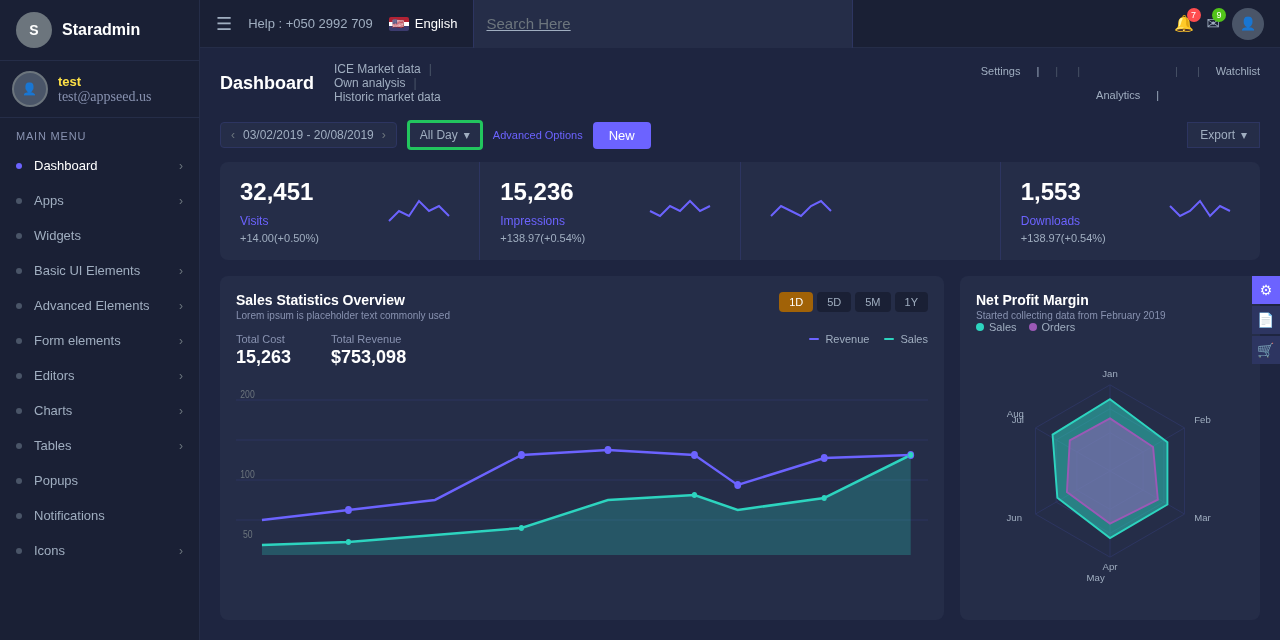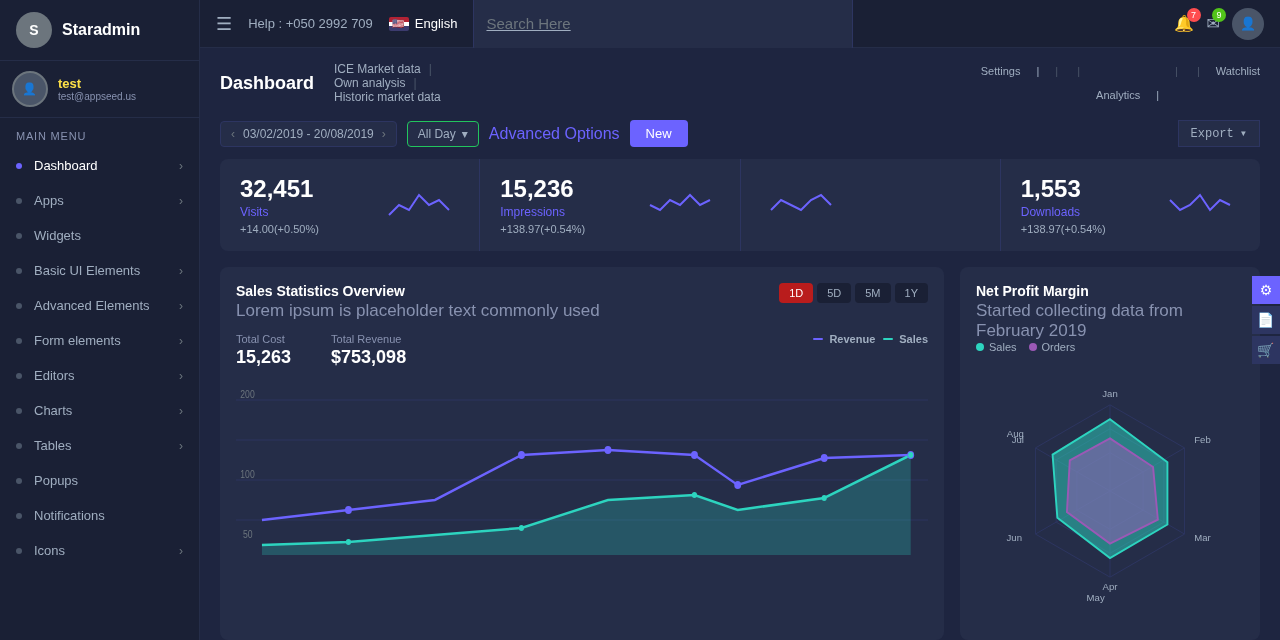--- a/index.html
+++ b/index.html
@@ -6,21 +6,21 @@
     body { font-family: 'Segoe UI', Arial, sans-serif; background: #1a2035; color: #fff; display: flex; height: 640px; overflow: hidden; font-size: 13px; }
 
     
     .sidebar { width: 200px; min-width: 200px; background: #1a2035; border-right: 1px solid #252d48; display: flex; flex-direction: column; }
     .sidebar-header { padding: 12px 16px; display: flex; align-items: center; gap: 10px; border-bottom: 1px solid #252d48; }
     .sidebar-logo { width: 36px; height: 36px; background: #6c757d; border-radius: 50%; display: flex; align-items: center; justify-content: center; font-weight: bold; font-size: 14px; color: #fff; }
     .sidebar-brand { font-size: 16px; font-weight: 600; color: #fff; }
     .user-section { padding: 10px 12px; display: flex; align-items: center; gap: 10px; border-bottom: 1px solid #252d48; }
     .user-avatar { width: 36px; height: 36px; border-radius: 50%; background: #4a5568; display: flex; align-items: center; justify-content: center; font-size: 12px; border: 2px solid #6c757d; }
     .user-info .user-name { font-size: 13px; font-weight: 600; color: #fde047; }
-    .user-info .user-email { font-size: 10px; color: #8892b0; }
+    .user-info .user-email { font-size: 14px; color: #8892b0; font-family: Liberation Serif, serif; }
     .menu-label { padding: 12px 16px 6px; font-size: 11px; color: #8892b0; text-transform: uppercase; letter-spacing: 0.8px; }
     .menu-item { display: flex; align-items: center; justify-content: space-between; padding: 10px 16px; cursor: pointer; color: #a0aec0; transition: all 0.2s; }
     .menu-item.active { color: #fff; }
     .menu-item-left { display: flex; align-items: center; gap: 12px; }
     .menu-dot { width: 6px; height: 6px; border-radius: 50%; background: #4a5568; }
     .menu-dot.active { background: #6c63ff; }
     .menu-item-label { font-size: 13px; }
     .menu-arrow { font-size: 12px; color: #6c757d; }
     .sidebar-scroll { overflow-y: auto; flex: 1; }
     .sidebar-scroll::-webkit-scrollbar { width: 4px; }
@@ -55,49 +55,49 @@
     .dash-tab { font-size: 12px; color: #a0aec0; cursor: pointer; padding: 0 8px; }
     .dash-tab:not(:last-child)::after { content: '|'; margin-left: 8px; color: #4a5568; }
     .dash-actions-right { display: flex; gap: 16px; font-size: 11px; color: #a0aec0; }
     .dash-actions-right span { cursor: pointer; }
     .dash-actions-right span:not(:last-child)::after { content: '|'; margin-left: 16px; }
 
     
     .filters-bar { display: flex; align-items: center; gap: 10px; padding: 6px 20px 12px; }
     .date-picker { display: flex; align-items: center; background: #252d48; border: 1px solid #2d3561; border-radius: 4px; padding: 5px 10px; gap: 8px; font-size: 12px; color: #a0aec0; cursor: pointer; }
     .date-picker .arrow { color: #6c757d; cursor: pointer; }
-    .select-btn { display: flex; align-items: center; background: #252d48; border: 1px solid #22c55e; border-radius: 4px; padding: 5px 10px; gap: 6px; font-size: 12px; color: #a0aec0; cursor: pointer; }
-    .adv-options { color: #6c63ff; font-size: 16px; cursor: pointer; font-weight: 500; text-align: center; }
+    .select-btn { display: flex; align-items: center; background: #252d48; border: 3px solid #22c55e; border-radius: 4px; padding: 5px 10px; gap: 6px; font-size: 12px; color: #a0aec0; cursor: pointer; }
+    .adv-options { color: #6c63ff; font-size: 11px; cursor: pointer; font-weight: 500; text-align: center; }
     .btn-new { background: #6c63ff; color: #fff; border: none; border-radius: 4px; padding: 6px 16px; font-size: 13px; cursor: pointer; }
-    .btn-export { margin-left: auto; display: flex; align-items: center; background: #252d48; border: 1px solid #2d3561; border-radius: 0; padding: 5px 12px; gap: 6px; font-size: 12px; color: #a0aec0; cursor: pointer; font-family: Liberation Mono, monospace; }
+    .btn-export { margin-left: auto; display: flex; align-items: center; background: #252d48; border: 1px solid #2d3561; border-radius: 0; padding: 5px 12px; gap: 6px; font-size: 12px; color: #a0aec0; cursor: pointer; }
 
     
     .stats-row { display: flex; gap: 0; background: #252d48; border-radius: 8px; margin: 0 20px 16px; overflow: hidden; }
     .stat-card { flex: 1; padding: 16px 20px; border-right: 1px solid #2d3561; display: flex; justify-content: space-between; align-items: center; }
     .stat-card:last-child { border-right: none; }
     .stat-left {}
     .stat-value { font-size: 24px; font-weight: 700; color: #fff; }
-    .stat-label { font-size: 12px; color: #6c63ff; margin-top: 2px; }
+    .stat-label { font-size: 12px; color: #6c63ff; margin-top: 8px; }
     .stat-change { font-size: 11px; color: #a0aec0; margin-top: 4px; }
     .stat-chart { width: 80px; height: 40px; }
 
     
     .charts-row { display: flex; gap: 16px; margin: 0 20px; }
     .chart-main { flex: 1; background: #252d48; border-radius: 8px; padding: 16px; }
     .chart-right { width: 300px; background: #252d48; border-radius: 8px; padding: 16px; }
     .chart-header { display: flex; justify-content: space-between; align-items: flex-start; margin-bottom: 12px; }
     .chart-title { font-size: 14px; font-weight: 600; color: #fff; }
-    .chart-subtitle { font-size: 17px; color: #8892b0; margin-top: 2px; }
+    .chart-subtitle { font-size: 10px; color: #8892b0; margin-top: 2px; }
     .chart-period-tabs { display: flex; gap: 4px; }
     .period-tab { background: #1a2035; border: none; color: #a0aec0; padding: 4px 10px; border-radius: 4px; font-size: 11px; cursor: pointer; }
-    .period-tab.active { background: #b91c1c; color: #fff; }
+    .period-tab.active { background: #a16207; color: #fff; }
     .chart-stats { display: flex; gap: 40px; margin-bottom: 12px; }
     .chart-stat-label { font-size: 11px; color: #8892b0; }
     .chart-stat-value { font-size: 18px; font-weight: 700; color: #fff; margin-top: 2px; }
-    .chart-legend { display: flex; gap: 8px; justify-content: flex-end; margin-bottom: 8px; font-weight: bold; }
+    .chart-legend { display: flex; gap: 15px; justify-content: flex-end; margin-bottom: 8px; }
     .legend-item { display: flex; align-items: center; gap: 6px; font-size: 11px; color: #a0aec0; }
     .legend-dot { width: 10px; height: 2px; border-radius: 1px; }
     .legend-dot.purple { background: #6c63ff; }
     .legend-dot.teal { background: #2dd4bf; }
 
     
     .line-chart-svg { width: 100%; height: 180px; }
     .radar-chart-svg { width: 100%; height: 260px; }
 
     

